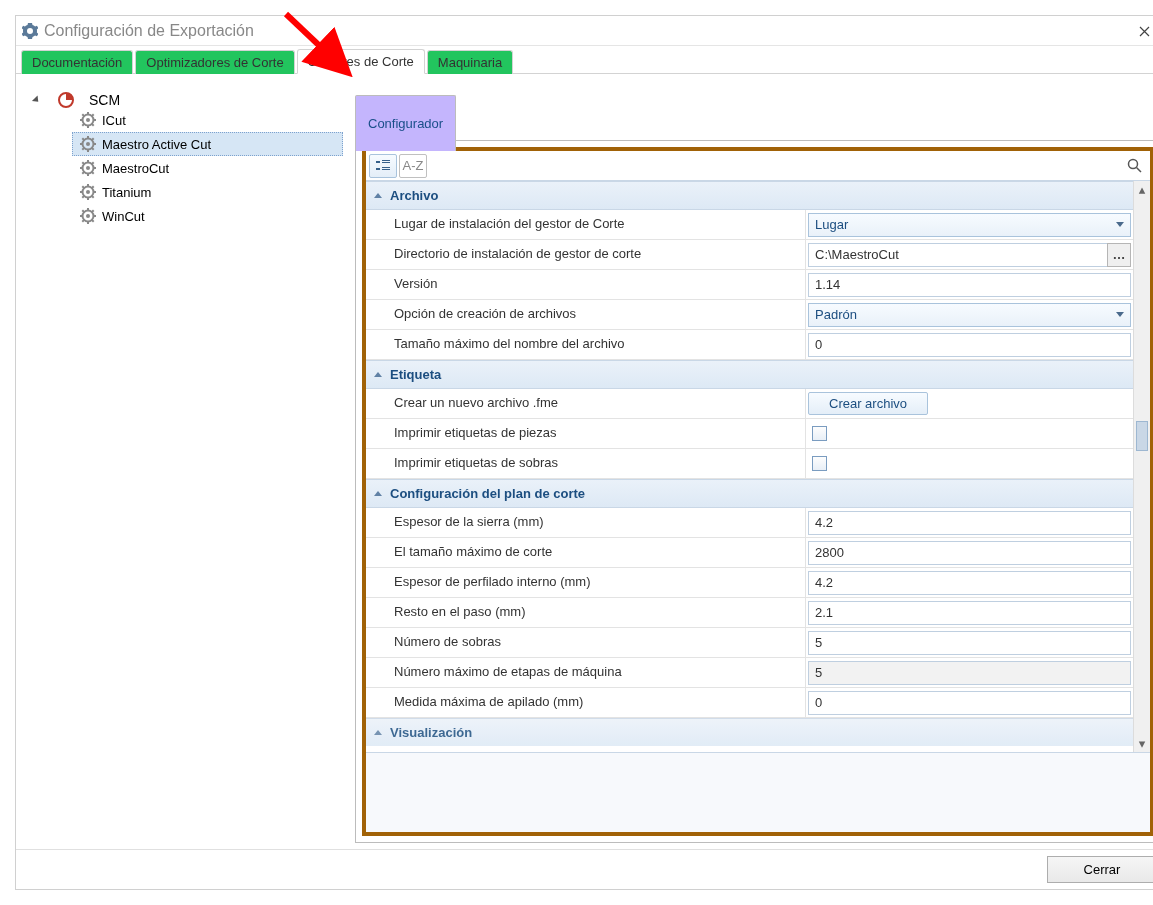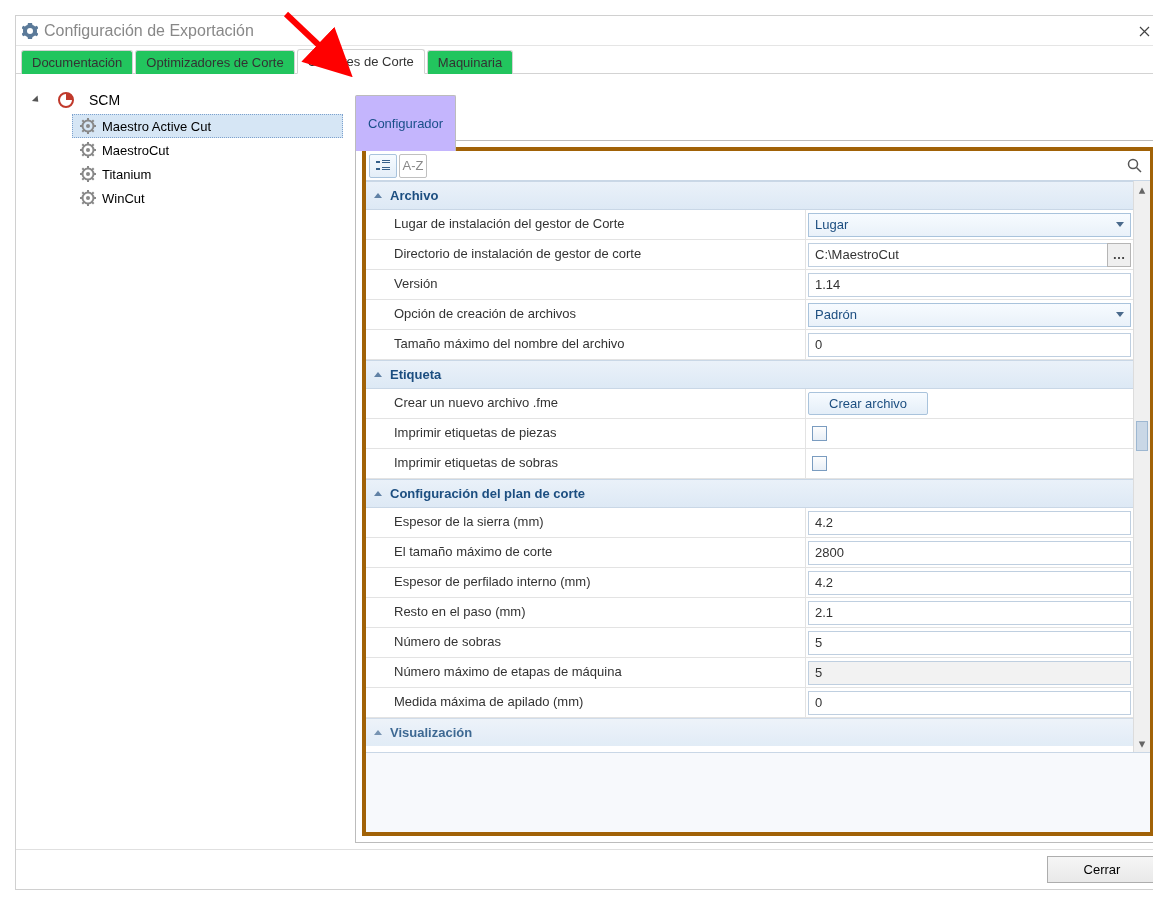--- a/index.html
+++ b/index.html
@@ -15,21 +15,21 @@
 .titlebar .title { color: #888; font-size: 16px; }
 .titlebar .close { position: absolute; right: 0; top: 0; width: 45px; height: 30px; display: flex; align-items: center; justify-content: center; color: #555; }
 
 .main-tabs { display: flex; height: 28px; align-items: flex-end; padding-left: 5px; gap: 2px; border-bottom: 1px solid #d3d3d3; }
 .main-tab { padding: 4px 10px; border: 1px solid #d3d3d3; border-bottom: none; background: #22c55e; color: #333; cursor: pointer; border-radius: 3px 3px 0 0; position: relative; top: 1px; }
 .main-tab.active { background: #fff; border-bottom: 1px solid #fff; }
 
 .body { flex: 1; display: flex; min-height: 0; }
 
 .tree-pane { width: 335px; padding: 18px 8px 8px 18px; }
-.tree-root { display: flex; align-items: center; gap: 13px; margin-bottom: 6px; }
+.tree-root { display: flex; align-items: center; gap: 13px; }
 .tree-caret { display: inline-block; width: 0; height: 0; border-left: 5px solid #555; border-top: 4px solid transparent; border-bottom: 4px solid transparent; transform: rotate(45deg); margin-right: 6px; }
 .scm-icon { width:16px; height:16px; }
 .tree-root-label { font-size: 14px; margin-left: 2px; }
 .tree-kids { margin-left: 38px; }
 .tree-item { display: flex; align-items: center; gap: 6px; padding: 4px 8px; font-size: 14px; cursor: pointer; }
 .tree-item.sel { background: #d6e6f5; border: 1px dotted #7da2ce; padding: 3px 7px; }
 .gear-icon { width:16px; height:16px; }
 
 .right-pane { flex: 1; padding: 10px 6px 6px 4px; display: flex; flex-direction: column; min-height: 0; }
 .inner-tab-row { display:flex; }
@@ -108,20 +108,37 @@
     <div class="tree-pane">
       <div class="tree-root">
         <span class="tree-caret"></span>
         <svg class="scm-icon" width="16" height="16" viewBox="0 0 16 16">
             <circle cx="8" cy="8" r="7" fill="#fff" stroke="#c0392b" stroke-width="2"></circle>
             <path d="M8 1 A7 7 0 0 1 15 8 L8 8 Z" fill="#c0392b"></path>
           </svg>
         <span class="tree-root-label">SCM</span>
       </div>
       <div class="tree-kids">
+        <div class="tree-item">
+          <svg class="gear-icon" width="16" height="16" viewBox="0 0 16 16">
+              <circle cx="8" cy="8" r="5.5" fill="none" stroke="#888" stroke-width="2"></circle>
+              <circle cx="8" cy="8" r="2" fill="#888"></circle>
+              <g stroke="#888" stroke-width="2">
+                <line x1="8" y1="0" x2="8" y2="3"></line>
+                <line x1="8" y1="13" x2="8" y2="16"></line>
+                <line x1="0" y1="8" x2="3" y2="8"></line>
+                <line x1="13" y1="8" x2="16" y2="8"></line>
+                <line x1="2.3" y1="2.3" x2="4.4" y2="4.4"></line>
+                <line x1="11.6" y1="11.6" x2="13.7" y2="13.7"></line>
+                <line x1="2.3" y1="13.7" x2="4.4" y2="11.6"></line>
+                <line x1="11.6" y1="4.4" x2="13.7" y2="2.3"></line>
+              </g>
+            </svg>
+          <span>ICut</span>
+        </div>
         <div class="tree-item sel">
           <svg class="gear-icon" width="16" height="16" viewBox="0 0 16 16">
               <circle cx="8" cy="8" r="5.5" fill="none" stroke="#888" stroke-width="2"></circle>
               <circle cx="8" cy="8" r="2" fill="#888"></circle>
               <g stroke="#888" stroke-width="2">
                 <line x1="8" y1="0" x2="8" y2="3"></line>
                 <line x1="8" y1="13" x2="8" y2="16"></line>
                 <line x1="0" y1="8" x2="3" y2="8"></line>
                 <line x1="13" y1="8" x2="16" y2="8"></line>
                 <line x1="2.3" y1="2.3" x2="4.4" y2="4.4"></line>

